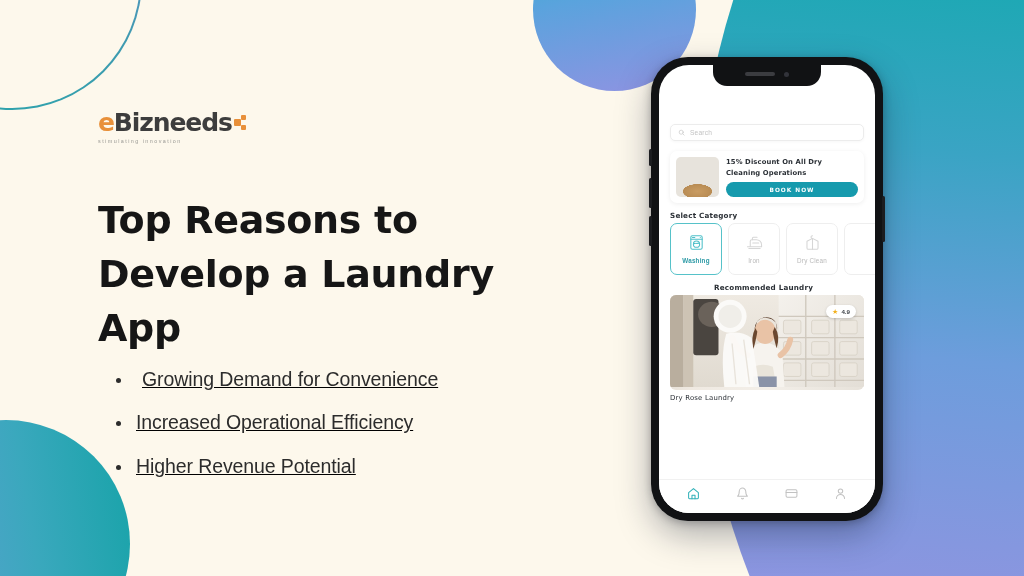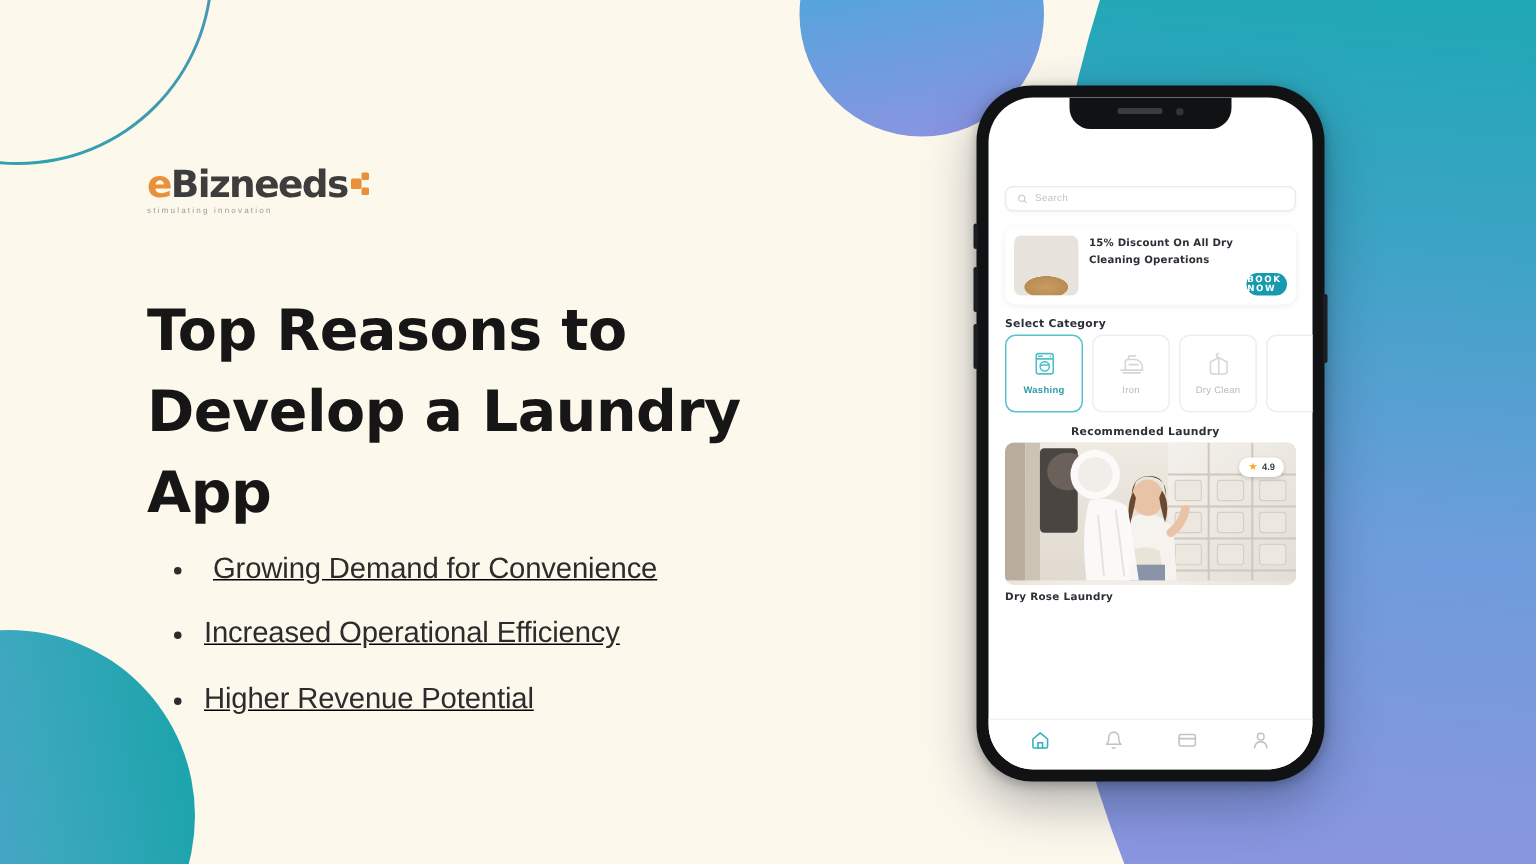--- a/index.html
+++ b/index.html
@@ -136,21 +136,21 @@
     display:flex; padding:6px; gap:7px;
   }
   #promo-thumb {
     width:43px; height:40px; border-radius:5px; flex:none;
     background:
       radial-gradient(ellipse 26px 13px at 50% 86%, #c99c63 0%, #b98c54 55%, #e7e3dc 57%),
       radial-gradient(ellipse 21px 19px at 46% 42%, #fbfaf7 0%, #e6e2d9 70%, #efece6 72%),
       linear-gradient(160deg,#f2efe9 0%, #e8e4dc 100%);
     overflow:hidden;
   }
-  #promo-right { flex:1; display:flex; flex-direction:row; }
+  #promo-right { flex:1; display:flex; flex-direction:column; }
   #promo-text {
     font-size:6.8px; line-height:1.55; font-weight:700; color:#2b3036;
     letter-spacing:0.12px; font-family:"DejaVu Sans", sans-serif;
   }
   #book-now {
     margin-top:auto; height:15px; background:#169AAD; border-radius:9px;
     display:flex; align-items:center; justify-content:center;
     color:#fff; font-size:5.8px; font-weight:700; letter-spacing:1.0px;
     font-family:"DejaVu Sans", sans-serif;
   }
@@ -192,21 +192,21 @@
   #rating-badge {
     position:absolute; right:8px; top:10px;
     background:#fff; border-radius:9px; height:13px;
     display:flex; align-items:center; gap:3px; padding:0 6px;
     box-shadow:0 1px 3px rgba(0,0,0,0.18);
   }
   #rating-badge .star { color:#F3B01C; font-size:7px; line-height:1; }
   #rating-value { font-size:6.2px; color:#3b3f45; font-weight:700; }
   #rec-name {
     position:absolute; left:11px; top:329px;
-    font-size:6.9px; font-weight:700; color:#2b3036; letter-spacing:0.2px;
+    font-size:6.9px; font-weight:400; color:#2b3036; letter-spacing:0.2px;
     font-family:"DejaVu Sans", sans-serif;
   }
 
   
   #bottom-nav {
     position:absolute; left:0; right:0; bottom:0; height:34px;
     background:#fff; border-top:0.8px solid #f1f1f1;
     display:flex; align-items:center; justify-content:space-around;
     padding:0 10px 6px;
   }

